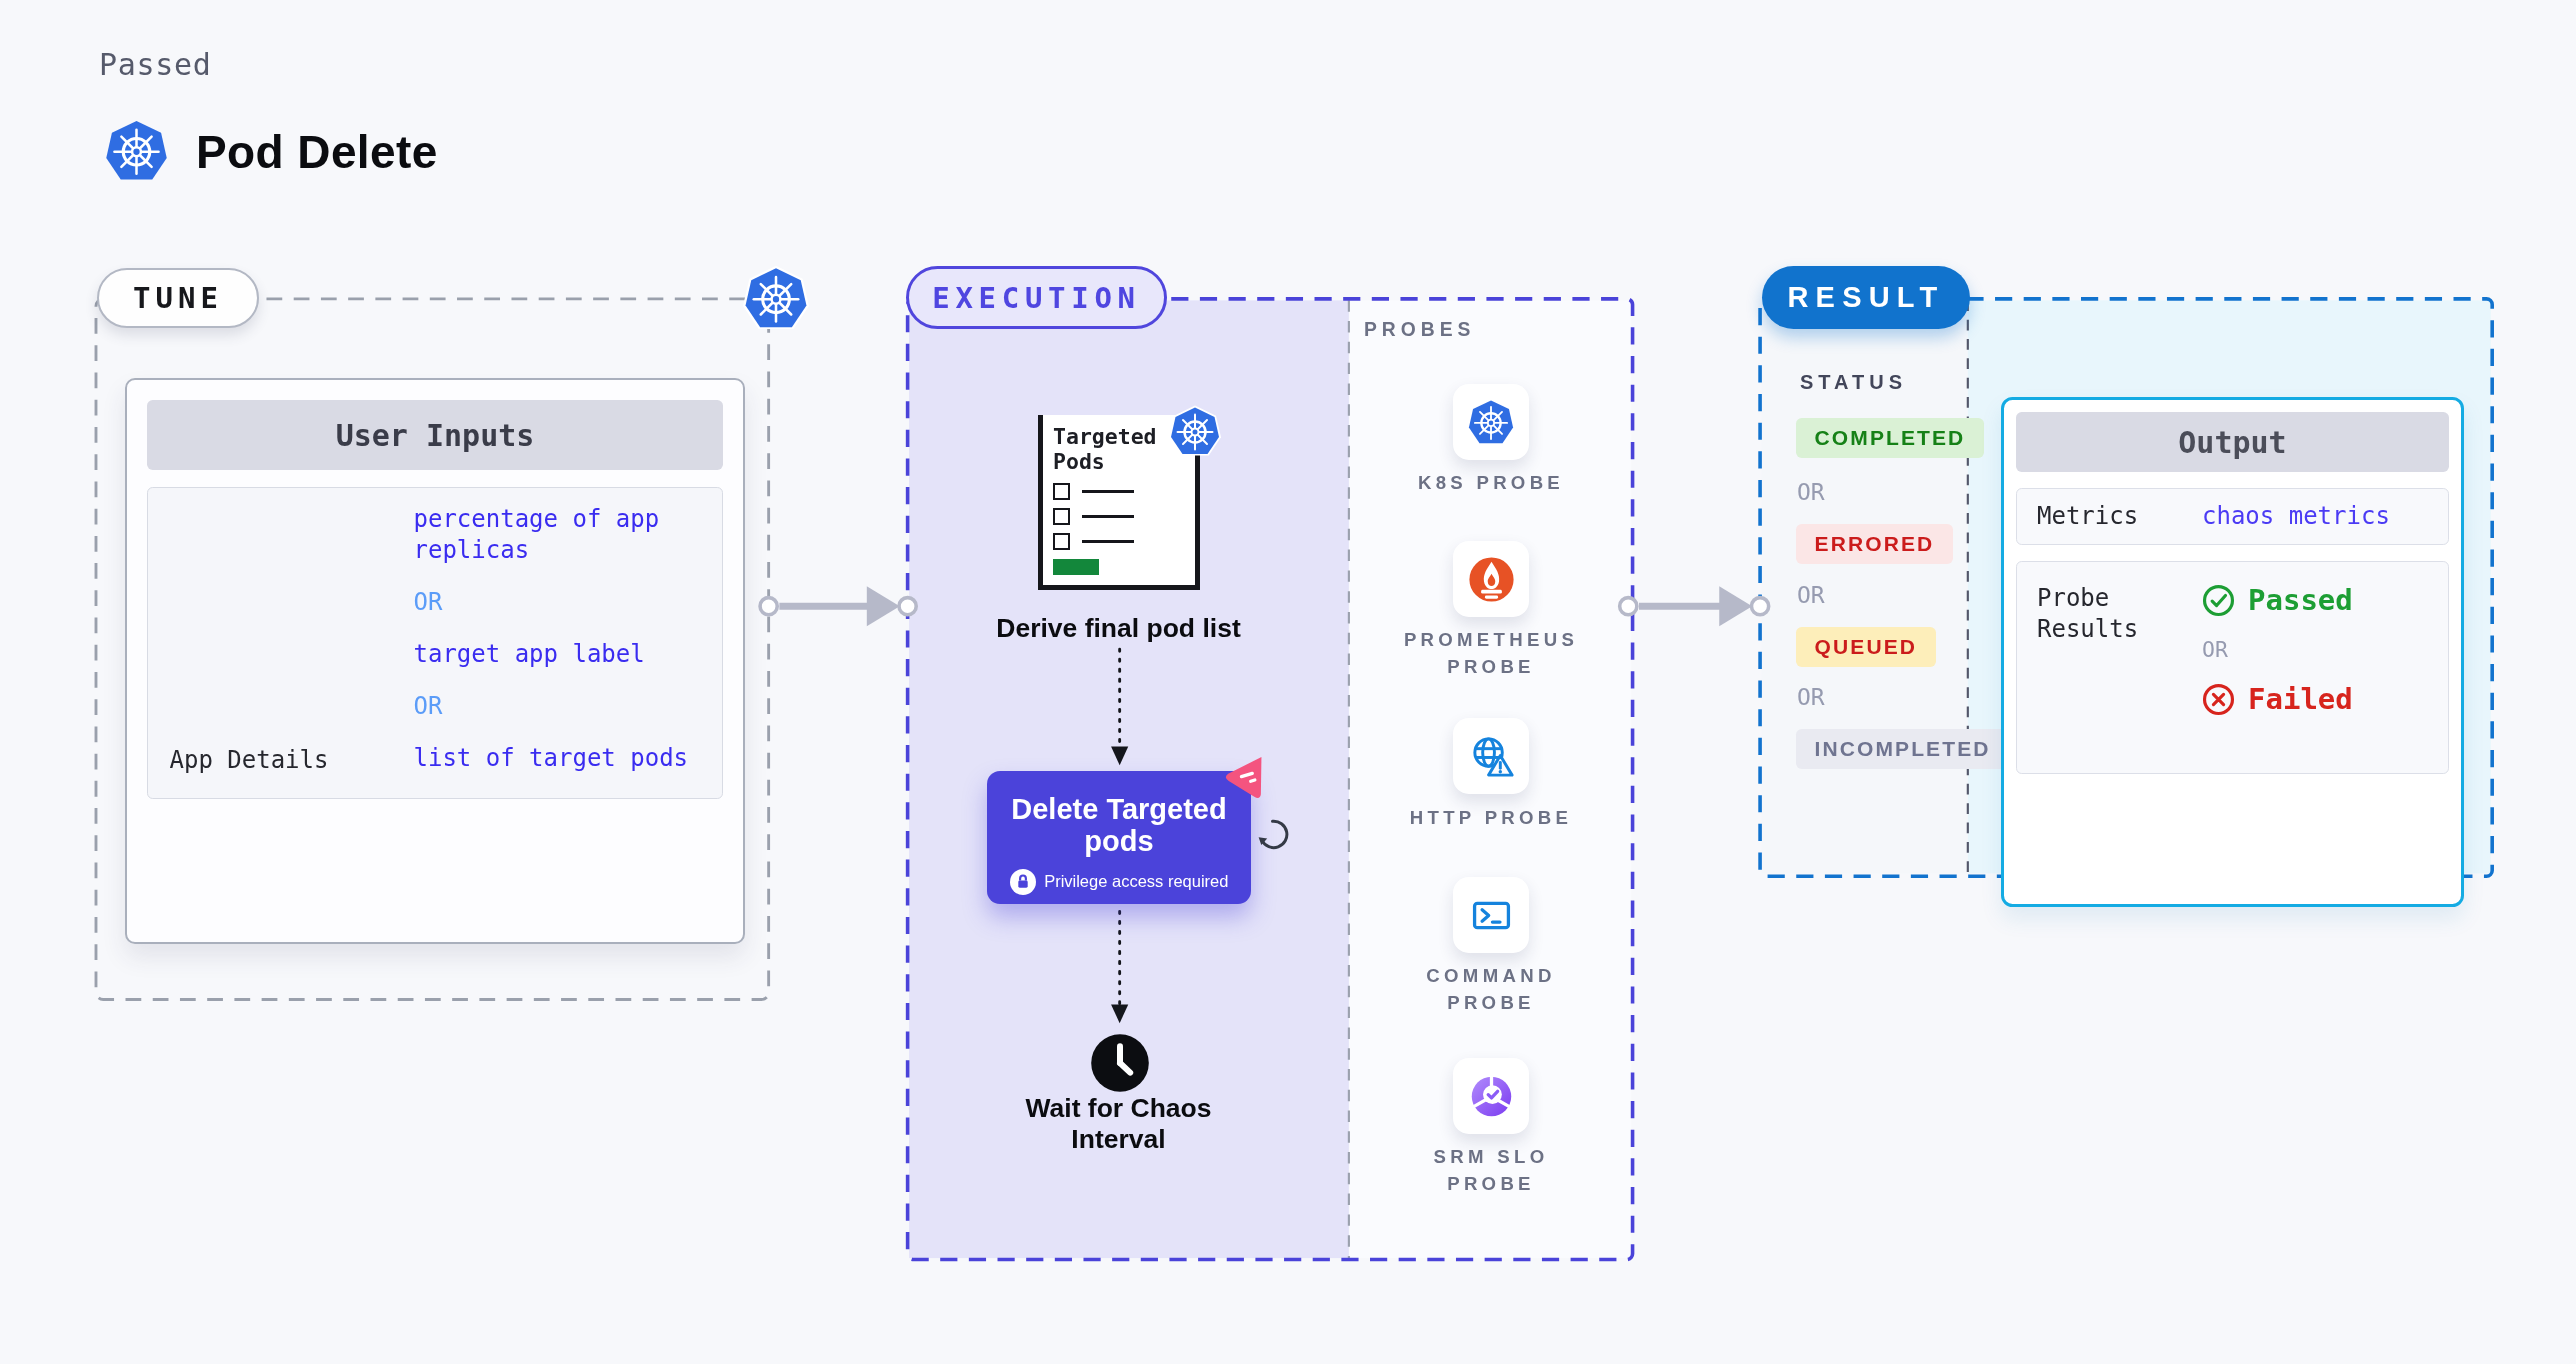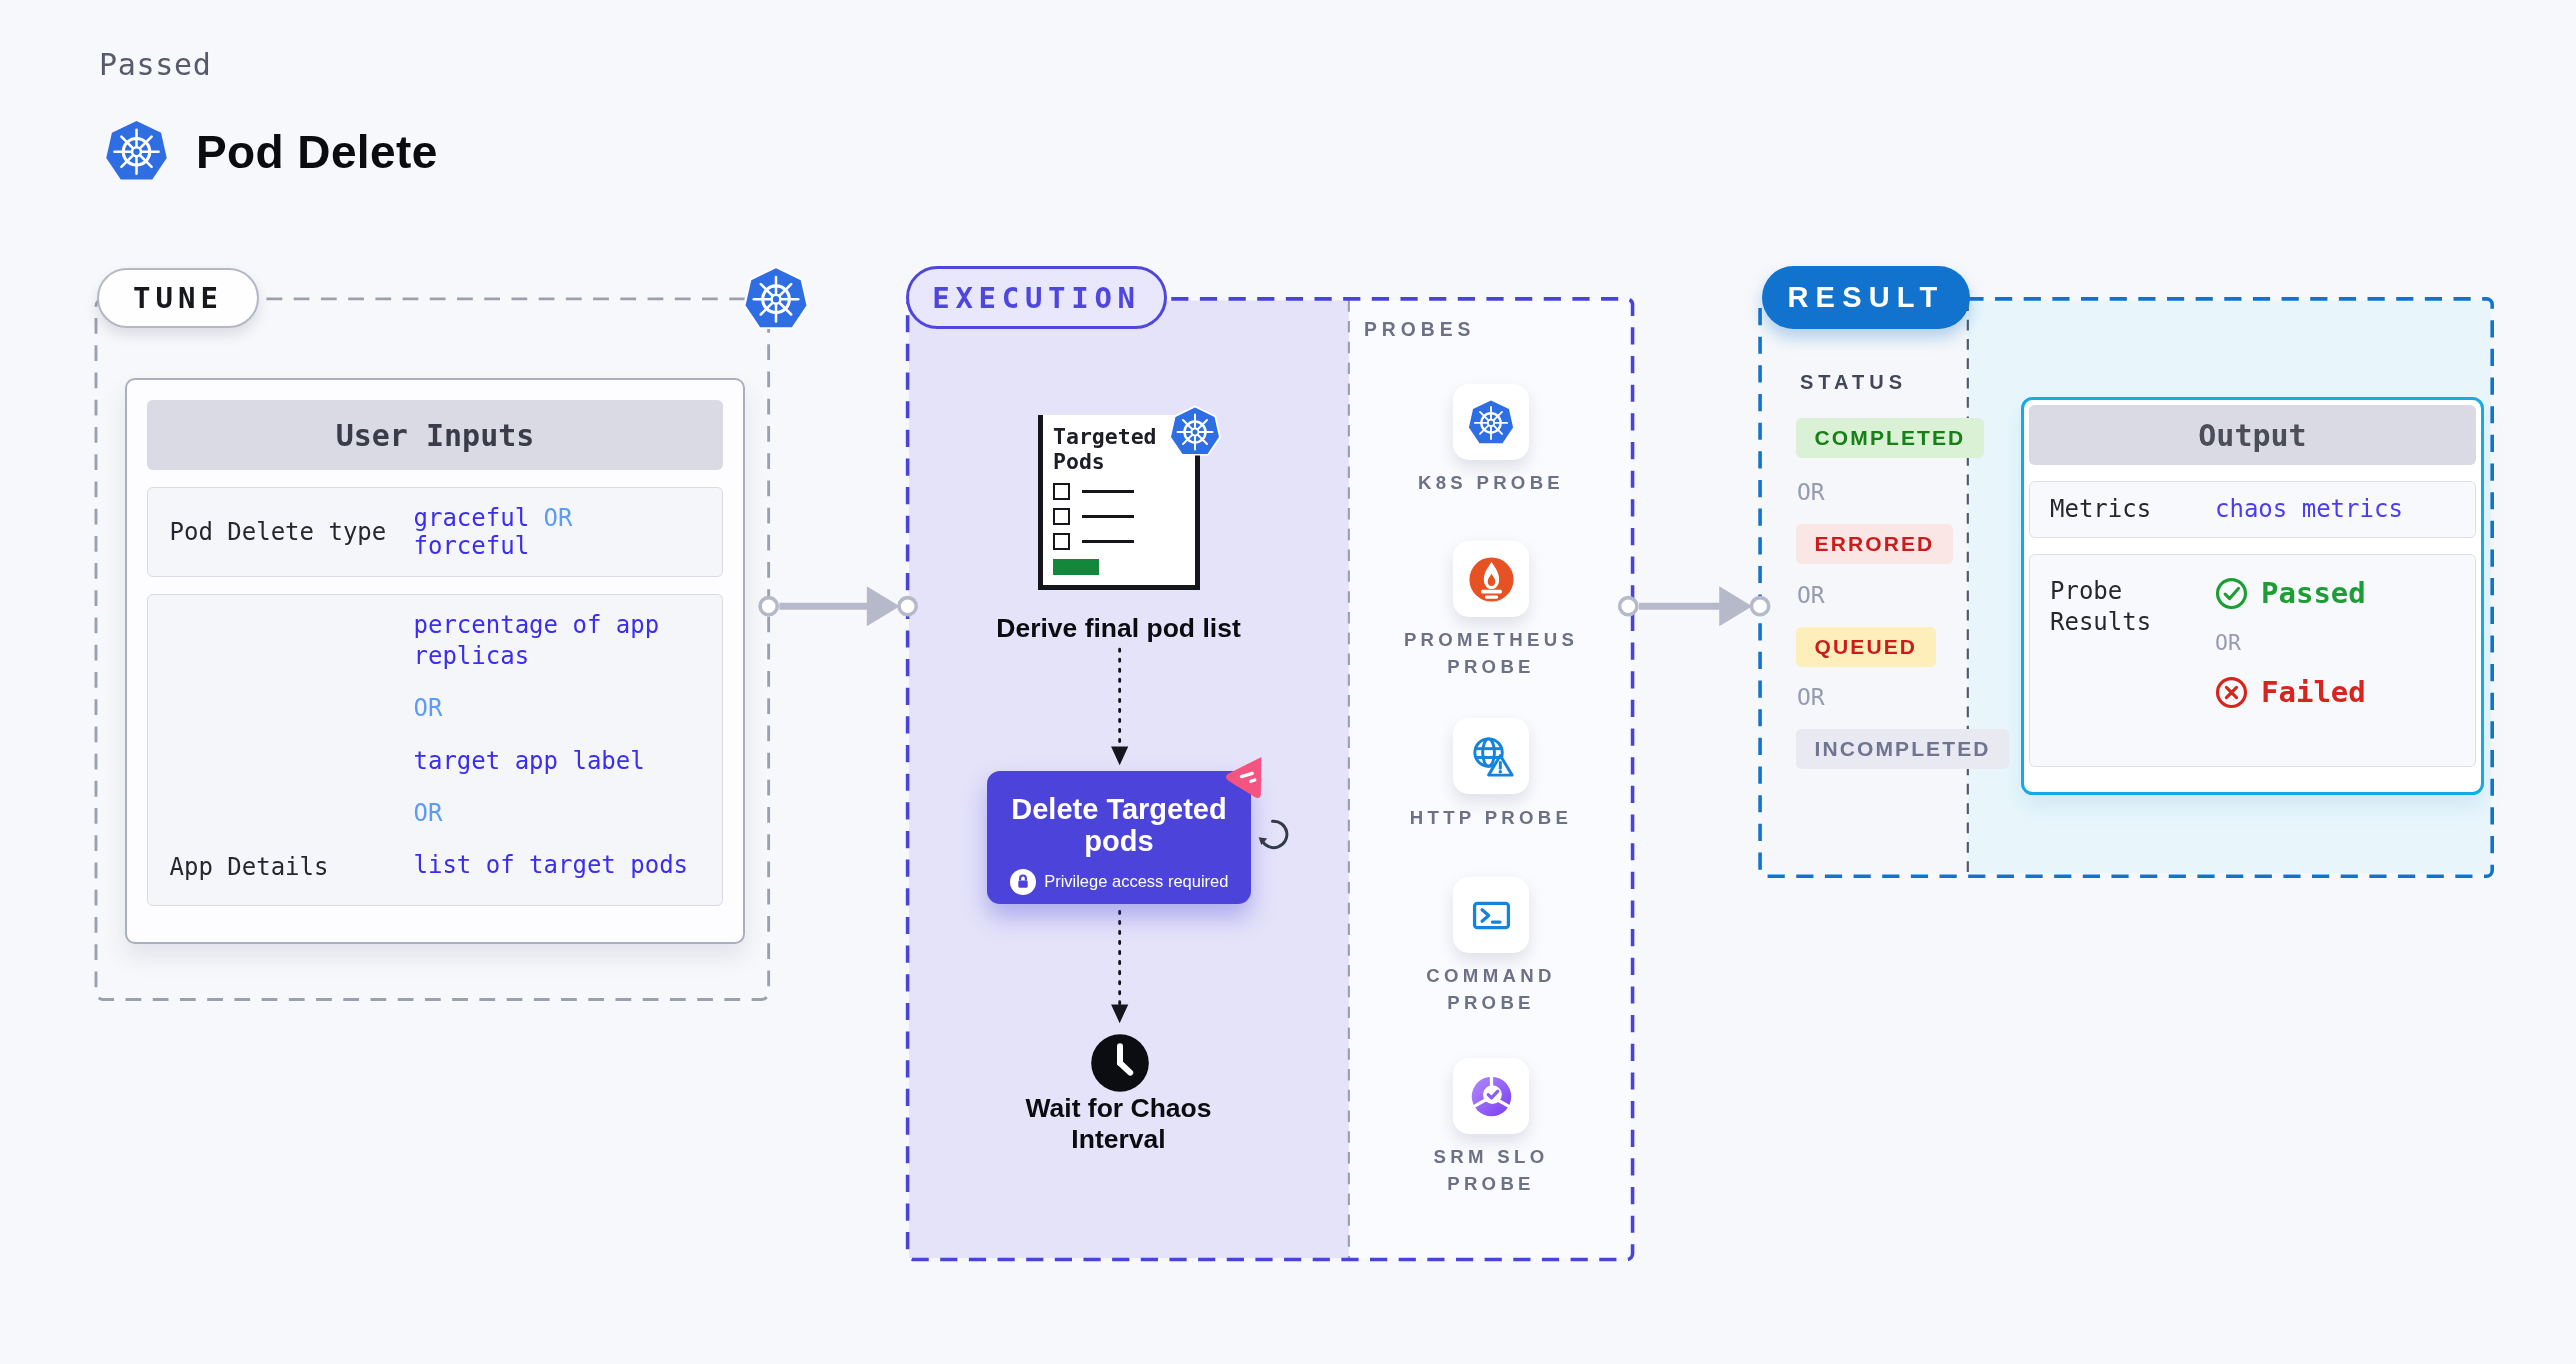--- a/index.html
+++ b/index.html
@@ -113,23 +113,23 @@
     padding:7.9px 18.6px; border-radius:5.7px;
     font-size:21px; font-weight:bold; letter-spacing:2.1px;
   }
   .badge.completed { background:#daf1d5; color:#168117; }
   .badge.errored { background:#fbe6e6; color:#cb1c1c; }
   .badge.queued { background:#fdeeba; color:#cb1c1c; }
   .badge.incompleted { background:#e9eaf1; color:#6f7490; }
   .or-gray { left:1797px; font-size:23px; color:#969bb0; }
 
   .output-card {
-    left:2001px; top:397px; width:463px; height:398px;
+    left:2001px; top:397px; width:463px; height:510px;
     background:#ffffff; border:3.6px solid #14abe3; border-radius:11.5px;
-    padding:5px; box-shadow:0 11.5px 21.5px rgba(20,120,180,.10);margin-left:20px;
+    padding:12px; box-shadow:0 11.5px 21.5px rgba(20,120,180,.10);
   }
   .output-card .card-header {
     height:60px; background:#d9dae4; border-radius:5.7px;
     display:flex; align-items:center; justify-content:center;
     font-size:30px; font-weight:bold; color:#4b4d59;
   }
   .out-row {
     margin-top:15.8px; background:#f8f9fc; border:1.4px solid #dcdfe8; border-radius:5.7px;
     display:flex; padding:0 20px; font-size:24px; color:#26272e;
   }
@@ -217,24 +217,20 @@
   <div class="abs z1 page-title">Pod Delete</div>
 
   <div class="abs z1 pill tune-pill mono">TUNE</div>
   <svg class="abs z1" style="left:743px; top:265px" width="66" height="66" viewBox="0 0 104 104">
       <use href="#k8s-wheel-ring"></use>
     </svg>
 
   <div class="abs z1 ui-card mono">
     <div class="card-header">User Inputs</div>
 
-    <div class="ui-row">
-      <span class="row-label">Pod Delete type</span>
-      <span><span class="opt">graceful</span> <span class="or-blue">OR</span> <span class="opt">forceful</span></span>
-    </div>
 
 
     <div class="ui-row tall">
       <span class="row-label">App Details</span>
       <span class="stack">
         <span class="opt">percentage of app replicas</span>
         <span class="or-blue">OR</span>
         <span class="opt">target app label</span>
         <span class="or-blue">OR</span>
         <span class="opt">list of target pods</span>

